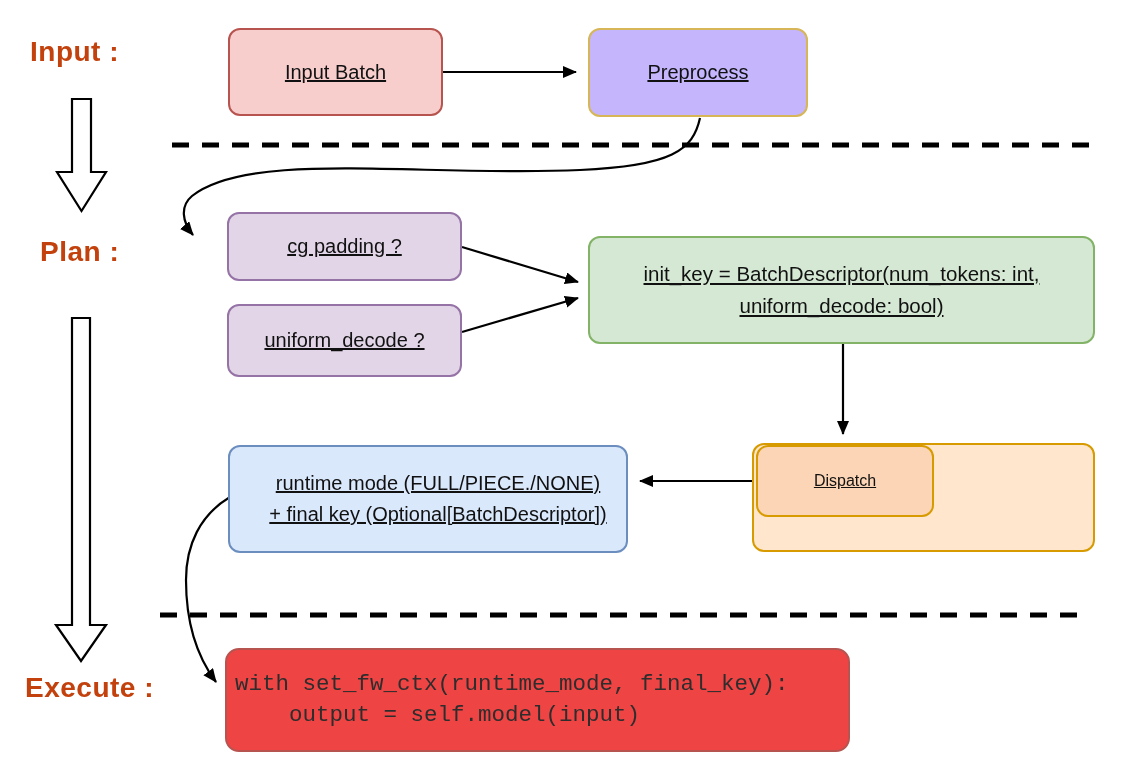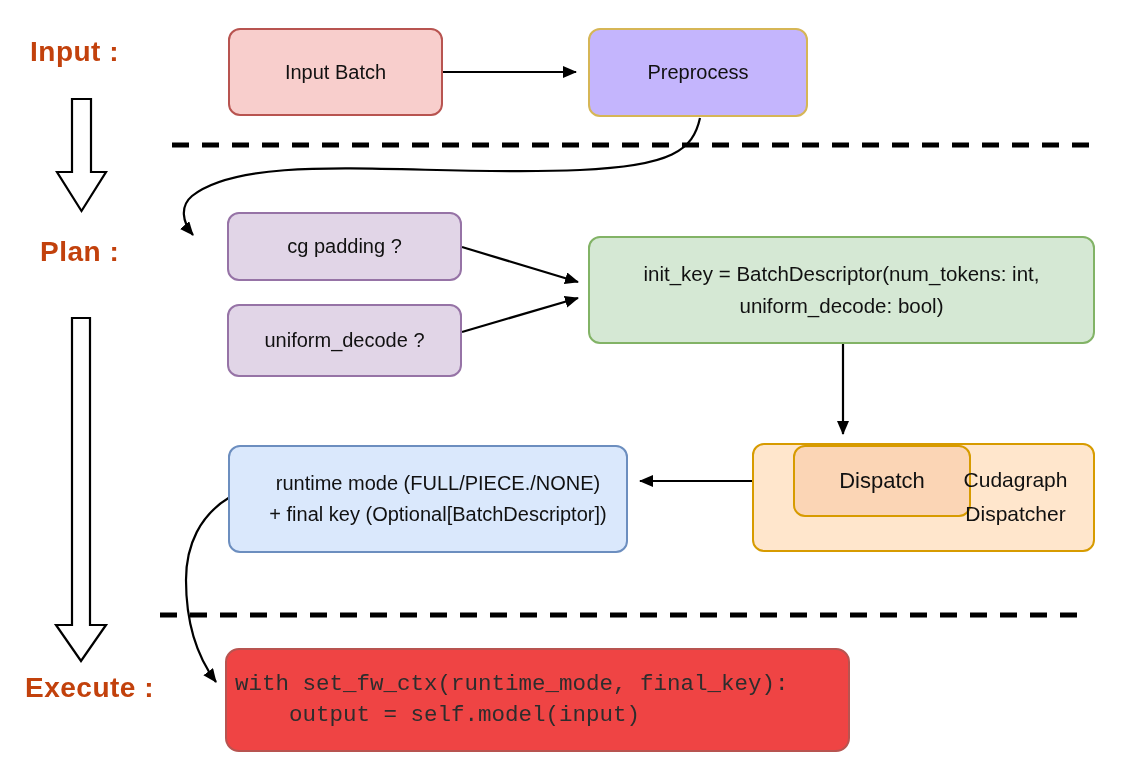--- a/index.html
+++ b/index.html
@@ -6,21 +6,21 @@
   #canvas{
     position:relative;width:1142px;height:770px;background:#ffffff;overflow:hidden;
     font-family:"Liberation Sans", sans-serif;color:#111;
   }
   .stage-label{
     position:absolute;font-weight:700;font-size:28px;color:#c2410c;letter-spacing:.5px;
   }
   .node{
     position:absolute;border-radius:12px;border:2px solid #000;
     display:flex;align-items:center;justify-content:center;
-    text-align:center;box-sizing:border-box;
+    text-align:center;box-sizing:border-box;text-decoration:underline;
   }
   .node .lines{line-height:32px;}
   .red   {background:#f8cecc;border-color:#b85450;}
   .yellow{background:#c4b5fd;border-color:#d6b656;}
   .purple{background:#e1d5e7;border-color:#9673a6;}
   .green {background:#d5e8d4;border-color:#82b366;margin-top:8px;}
   .blue  {background:#dae8fc;border-color:#6c8ebf;padding-left:20px;}
   .orange-outer{background:#ffe6cc;border-color:#d79b00;}
   .orange-inner{background:#fbd5b5;border-color:#d79b00;}
   .fs20{font-size:20px;}
@@ -81,26 +81,22 @@
     <span>uniform_decode ?</span>
   </div>
   <div class="node green fs21" style="left:588px;top:228px;width:507px;height:108px;">
     <div class="lines">
       <div>init_key = BatchDescriptor(num_tokens: int,</div>
       <div>uniform_decode: bool)</div>
     </div>
   </div>
 
   <div class="node orange-outer" style="left:752px;top:443px;width:343px;height:109px;"></div>
-  <div class="node orange-inner" style="left:793px;top:445px;width:178px;height:72px;font-size:22px;">
+  <div class="node orange-inner" style="left:756px;top:445px;width:178px;height:72px;font-size:16px;">
     <span>Dispatch</span>
-  </div>
-  <div class="disp-label" style="left:938px;top:463px;width:155px;">
-    <div>Cudagraph</div>
-    <div>Dispatcher</div>
   </div>
 
   <div class="node blue" style="left:228px;top:445px;width:400px;height:108px;font-size:20px;">
     <div class="lines" style="line-height:31px;">
       <div>runtime mode (FULL/PIECE./NONE)</div>
       <div>+ final key (Optional[BatchDescriptor])</div>
     </div>
   </div>
 
   <div class="codebox" style="left:225px;top:648px;width:625px;height:104px;">

